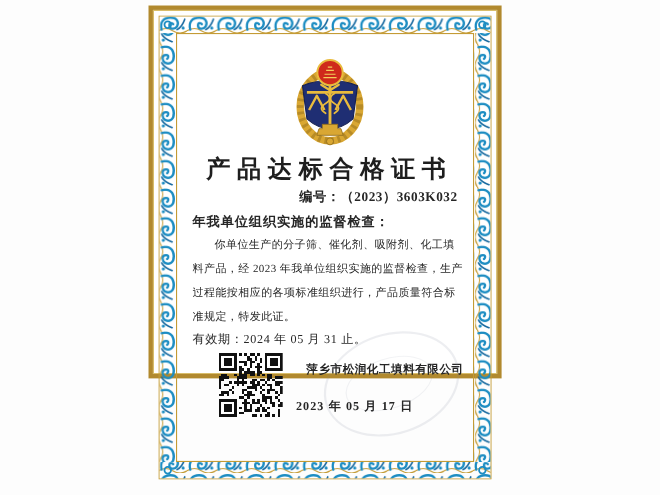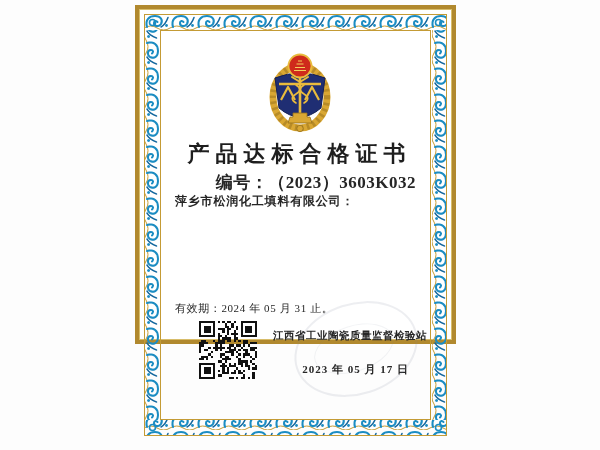--- a/index.html
+++ b/index.html
@@ -42,21 +42,21 @@
     font-size: 22px;
     font-weight: 700;
     letter-spacing: 6px;
     color: #1e1e1e;
     white-space: nowrap;
   }
   .serial {
     position: absolute;
     top: 136px; left: 0; right: 18px;
     text-align: right;
-    font-size: 17px;
+    font-size: 12px;
     font-weight: 700;
     letter-spacing: 0.5px;
   }
   .company {
     position: absolute;
     top: 158px; left: 10px; right: 6px;
     font-size: 12px;
     font-weight: 700;
     letter-spacing: 0.8px;
   }
@@ -91,21 +91,21 @@
     letter-spacing: 0.5px;
     text-align: center;
   }
   .issue-date {
     position: absolute;
     left: 104px; top: 327px;
     width: 140px;
     font-size: 11px;
     font-weight: 700;
     letter-spacing: 1px;
-    text-align: right;
+    text-align: left;
   }
   .watermark {
     position: absolute;
     left: 128px; top: 268px;
     width: 126px; height: 92px;
     border: 2px solid rgba(125, 135, 155, 0.14);
     border-radius: 50%;
     transform: rotate(-18deg);
     pointer-events: none;
   }
@@ -166,22 +166,26 @@
         <path d="M29,62 h14 v4 h3 l2,6 H24 l2,-6 h3 z" fill="#d9a733" stroke="#95701c" stroke-width="0.8"></path>
         <circle cx="36" cy="15" r="11.5" fill="#cf2a1b" stroke="#e9bb3d" stroke-width="1.8"></circle>
         <path d="M30,19.5 h12 M31,16.5 h10 M32.5,13 h7 M34,10 h4" stroke="#f2cf5a" stroke-width="1.1"></path>
       </svg>
     </div>
 
     <div class="title">产品达标合格证书</div>
 
     <div class="serial">编号：（2023）3603K032</div>
 
-    <div class="company">萍乡市松润化工填料有限公司：</div>
-
+    <div class="company">年我单位组织实施的监督检查：</div>
+
+    <div class="body-text">你单位生产的分子筛、催化剂、吸附剂、化工填
+料产品，经 2023 年我单位组织实施的监督检查，生产
+过程能按相应的各项标准组织进行，产品质量符合标
+准规定，特发此证。</div>
 
     <div class="validity">有效期：2024 年 05 月 31 止。</div>
 
     <div class="qr">
       <svg id="qr-svg" width="58" height="58" viewBox="0 0 25 25" xmlns="http://www.w3.org/2000/svg" shape-rendering="crispEdges">
           <rect x="8" y="0" width="1" height="1" fill="#111"></rect>
           <rect x="10" y="0" width="1" height="1" fill="#111"></rect>
           <rect x="12" y="0" width="1" height="1" fill="#111"></rect>
           <rect x="13" y="0" width="1" height="1" fill="#111"></rect>
           <rect x="15" y="0" width="1" height="1" fill="#111"></rect>
@@ -377,20 +381,20 @@
           <rect x="2" y="2" width="3" height="3" fill="#111"></rect>
           <rect x="18" y="0" width="7" height="7" fill="#111"></rect>
           <rect x="19" y="1" width="5" height="5" fill="#fff"></rect>
           <rect x="20" y="2" width="3" height="3" fill="#111"></rect>
           <rect x="0" y="18" width="7" height="7" fill="#111"></rect>
           <rect x="1" y="19" width="5" height="5" fill="#fff"></rect>
           <rect x="2" y="20" width="3" height="3" fill="#111"></rect>
         </svg>
     </div>
 
-    <div class="issuer">江西省工业陶瓷质量监督检验站</div>
+    <div class="issuer">萍乡市松润化工填料有限公司</div>
 
     <div class="issue-date">2023 年 05 月 17 日</div>
 
     <div class="watermark"></div>
 
   </div>
 </div>
 
 </body></html>

